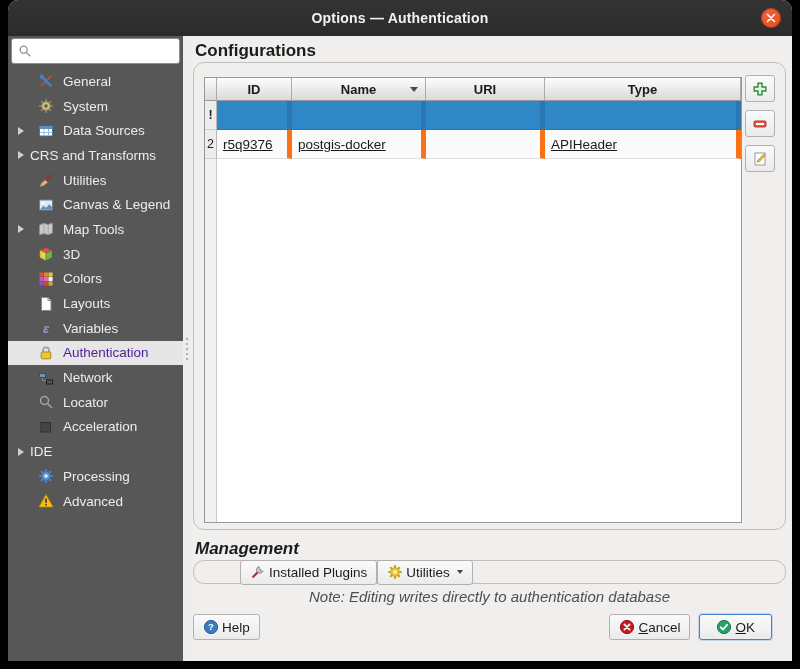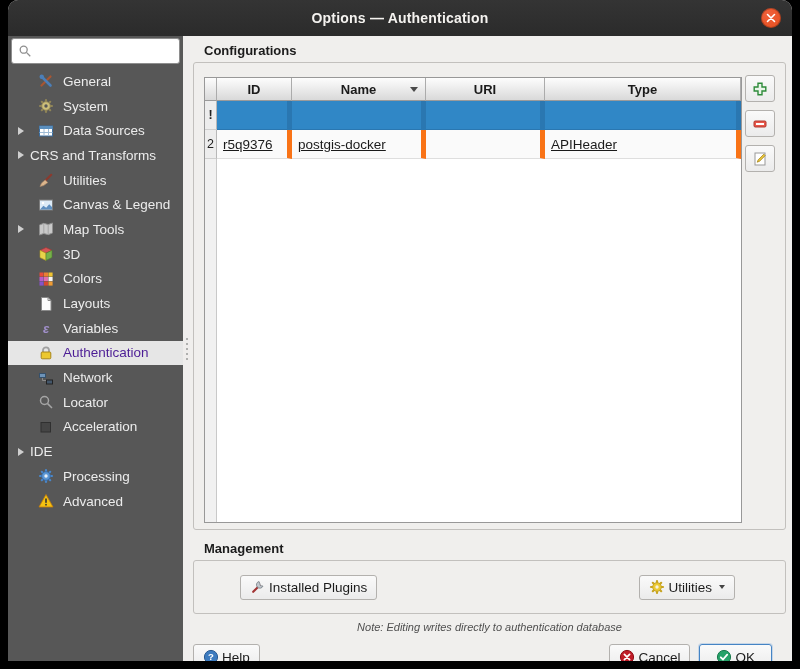--- a/index.html
+++ b/index.html
@@ -57,23 +57,23 @@
   .nav-label{margin-left:9px;white-space:nowrap;}
   .nav-label.no-icon{margin-left:2px;}
   
   .splitter{
     width:7px;flex:0 0 7px;background:#efedec;display:flex;flex-direction:column;
     justify-content:center;align-items:center;gap:3px;cursor:col-resize;
   }
   .splitter .dot{width:2px;height:2px;border-radius:50%;background:#9a9a9a;}
   
   .main{flex:1;background:#f0efed;padding:8px 6px 0 3px;box-sizing:border-box;min-width:0;}
-  .section-label{font-size:13px;font-weight:bold;color:#1b1b1b;margin-left:11px;height:14px;line-height:14px;}
+  .section-label{font-size:17px;font-weight:bold;color:#1b1b1b;margin-left:2px;height:14px;line-height:14px;}
   .groupbox{
-    border:1px solid #c2c0bd;border-radius:3px;margin-top:4px;position:relative;
+    border:1px solid #c2c0bd;border-radius:11px;margin-top:4px;position:relative;
     box-sizing:border-box;background:#f0efed;
   }
   .gb-configs{height:468px;}
   
   .authtable{
     position:absolute;left:10px;top:14px;width:538px;height:446px;
     border:1px solid #989898;background:#fff;box-sizing:border-box;
     display:grid;grid-template-columns:12px 75px 134px 119px 1fr;
     grid-template-rows:23px 29px 29px 1fr;font-size:13.5px;color:#1a1a1a;
   }
@@ -100,29 +100,29 @@
   .vh-fill{background:#f1f1f1;border-right:1px solid #c9c9c9;}
   .t-fill{grid-column:2 / 6;background:#fff;}
   
   .side-btns{position:absolute;right:10px;top:12px;display:flex;flex-direction:column;gap:8px;}
   .icon-btn{
     width:30px;height:27px;border:1px solid #b3b1ae;border-radius:3px;
     background:linear-gradient(#fafafa,#ebebeb);display:flex;align-items:center;justify-content:center;
     cursor:pointer;padding:0;
   }
   
-  .gb-mgmt{height:54px;display:flex;align-items:center;justify-content:space-between;
+  .gb-mgmt{height:24px;display:flex;align-items:center;
     padding:0 50px 0 46px;}
   .mbtn,.fbtn{
     height:25px;border:1px solid #b3b1ae;border-radius:3px;
     background:linear-gradient(#fafafa,#ebebeb);display:inline-flex;align-items:center;
     padding:0 9px;font:inherit;font-size:13.5px;color:#1c1c1c;gap:3px;cursor:pointer;
   }
   .note{
-    text-align:center;font-style:italic;color:#4f4f4f;font-size:11px;
+    text-align:center;font-style:italic;color:#4f4f4f;font-size:15px;
     margin-top:6px;height:14px;line-height:14px;
   }
   
   .footer{display:flex;align-items:center;margin-top:10px;padding-right:14px;}
   .fbtn{height:26px;}
   .fbtn .u{text-decoration:underline;}
   .f-spacer{flex:1;}
   .fbtn.cancel{margin-right:9px;}
   .fbtn.ok{border:1.5px solid #4584c4;box-shadow:0 0 0 1px rgba(120,170,220,.35);padding:0 16px;}
   .bicon{display:flex;align-items:center;}
@@ -437,21 +437,21 @@
             <button class="icon-btn">
               <svg viewBox="0 0 16 16" width="16" height="16">
                 <rect x="3" y="2" width="10" height="12" fill="#fff" stroke="#999"></rect>
                 <path d="M11.8 3.2l1.4 1.4-5.6 5.6-2.4 1 1-2.4z" fill="#e9c63b" stroke="#a8871c" stroke-width=".8"></path>
               </svg>
             </button>
           </div>
 
         </div>
 
-        <div class="section-label" style="margin-top:12px;">Management</div>
+        <div class="section-label" style="margin-top:12px;font-style:italic;">Management</div>
 
         <div class="groupbox gb-mgmt">
           <button class="mbtn">
             <span class="bicon">
               <svg viewBox="0 0 16 16" width="16" height="16">
                 <line x1="3.2" y1="12.8" x2="9.5" y2="6.5" stroke="#a23434" stroke-width="2.2" stroke-linecap="round"></line>
                 <path d="M9 2.5a3.4 3.4 0 104 4.6l-2.6-.4-.7-2.6z" fill="#c2c8ce" stroke="#767d84" stroke-width=".8"></path>
               </svg>
             </span>
             <span>Installed Plugins</span>

